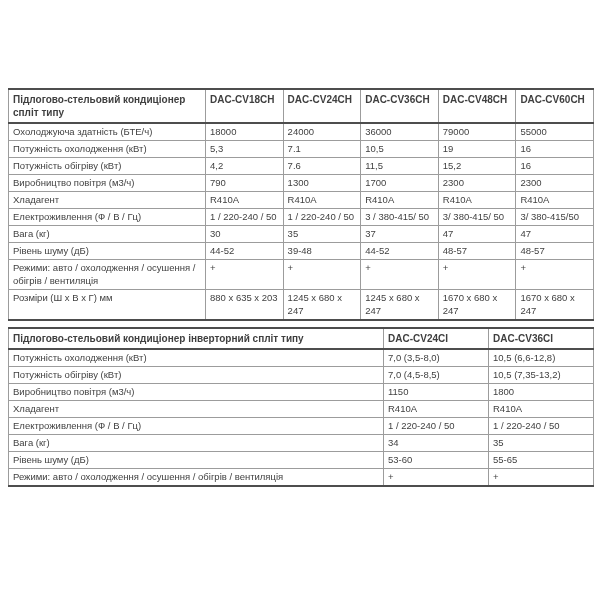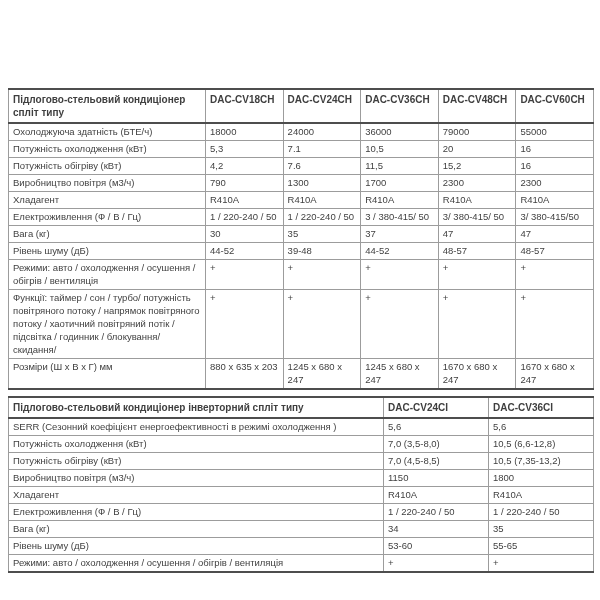--- a/index.html
+++ b/index.html
@@ -78,21 +78,21 @@
           <td>24000</td>
           <td>36000</td>
           <td>79000</td>
           <td>55000</td>
         </tr>
         <tr>
           <td>Потужність охолодження (кВт)</td>
           <td>5,3</td>
           <td>7.1</td>
           <td>10,5</td>
-          <td>20</td>
+          <td>19</td>
           <td>16</td>
         </tr>
         <tr>
           <td>Потужність обігріву (кВт)</td>
           <td>4,2</td>
           <td>7.6</td>
           <td>11,5</td>
           <td>15,2</td>
           <td>16</td>
         </tr>
@@ -131,28 +131,20 @@
         <tr>
           <td>Рівень шуму (дБ)</td>
           <td>44-52</td>
           <td>39-48</td>
           <td>44-52</td>
           <td>48-57</td>
           <td>48-57</td>
         </tr>
         <tr>
           <td>Режими: авто / охолодження / осушення / обігрів / вентиляція</td>
-          <td>+</td>
-          <td>+</td>
-          <td>+</td>
-          <td>+</td>
-          <td>+</td>
-        </tr>
-        <tr>
-          <td>Функції: таймер / сон / турбо/ потужність повітряного потоку / напрямок повітряного потоку / хаотичний повітряний потік / підсвітка / годинник / блокування/ скидання/</td>
           <td>+</td>
           <td>+</td>
           <td>+</td>
           <td>+</td>
           <td>+</td>
         </tr>
         <tr>
           <td>Розміри (Ш х В х Г) мм</td>
           <td>880 x 635 x 203</td>
           <td>1245 x 680 x 247</td>
@@ -171,25 +163,20 @@
     </colgroup>
     <thead>
       <tr>
         <th>Підлогово-стельовий кондиціонер інверторний спліт типу</th>
       <th>DAC-CV24CI</th>
           <th>DAC-CV36CI</th>
         </tr>
     </thead>
     <tbody>
         <tr>
-          <td>SERR (Сезонний коефіцієнт енергоефективності в режимі охолодження )</td>
-          <td>5,6</td>
-          <td>5,6</td>
-        </tr>
-        <tr>
           <td>Потужність охолодження (кВт)</td>
           <td>7,0 (3,5-8,0)</td>
           <td>10,5 (6,6-12,8)</td>
         </tr>
         <tr>
           <td>Потужність обігріву (кВт)</td>
           <td>7,0 (4,5-8,5)</td>
           <td>10,5 (7,35-13,2)</td>
         </tr>
         <tr>

